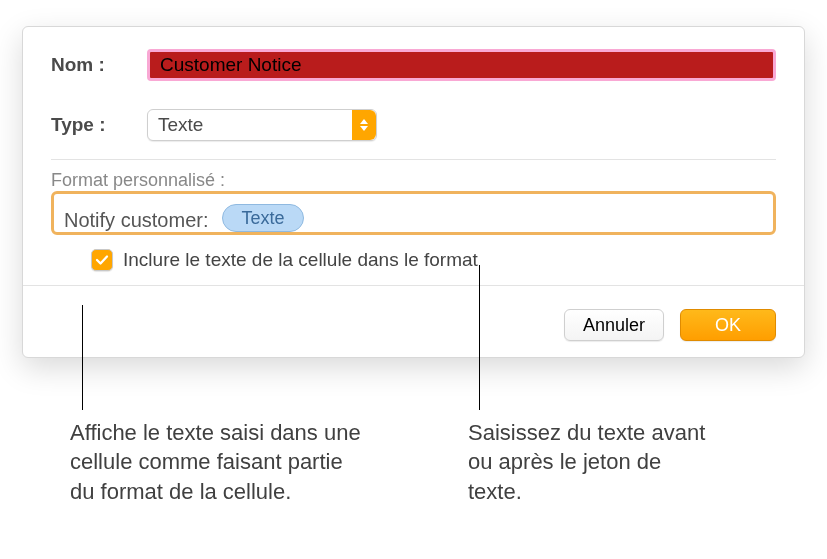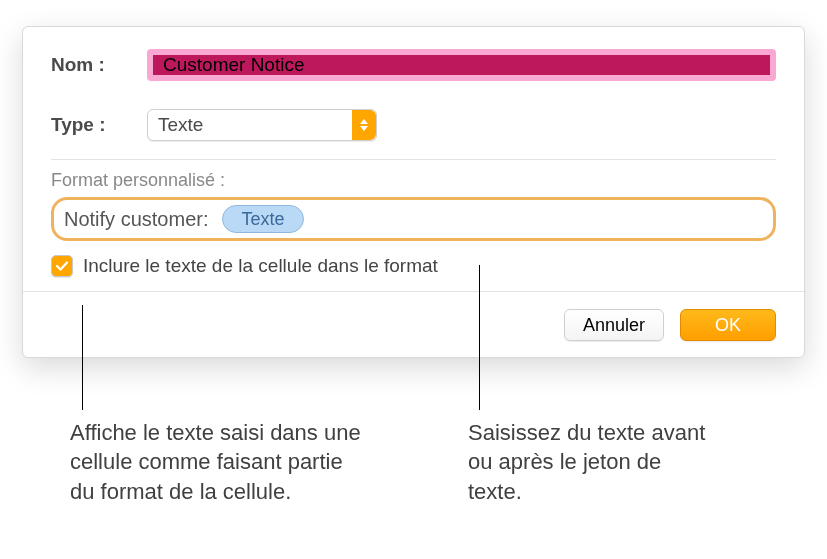--- a/index.html
+++ b/index.html
@@ -19,24 +19,24 @@
     border: 1px solid #d8d8d8;
     border-radius: 6px;
     box-shadow: 0 10px 30px rgba(0,0,0,0.15);
     overflow: hidden;
   }
   .row { display: flex; align-items: center; gap: 16px; }
   .top-section { padding: 22px 28px 18px 28px; }
   .label-col { width: 80px; font-weight: 600; color: #4a4a4a; font-size: 19px; }
   .name-input {
     flex: 1; height: 32px;
-    border: 6px solid #f9a8d4; border-radius: 4px;
+    border: 3px solid #f9a8d4; border-radius: 4px;
     padding: 4px 10px;
     font-size: 19px;
-    background: #be185d;
+    background: #b91c1c;
   }
   .type-row { margin-top: 28px; }
   .select-wrap { position: relative; }
   .type-select {
     width: 230px; height: 32px;
     border: 1px solid #cfcfcf; border-radius: 6px;
     background: #fff;
     padding: 4px 34px 4px 10px;
     font-size: 19px; color: #4a4a4a;
     appearance: none; -webkit-appearance: none;
@@ -52,44 +52,44 @@
     align-items: center; justify-content: center;
     gap: 2px;
   }
   .arrow-up, .arrow-down { width: 0; height: 0; border-left: 4px solid transparent; border-right: 4px solid transparent; }
   .arrow-up { border-bottom: 5px solid #fff; }
   .arrow-down { border-top: 5px solid #fff; }
 
   .divider { height: 1px; background: #e3e3e3; margin: 0 28px; }
 
   .mid-section { padding: 10px 28px 14px 28px; border-bottom: 1px solid #e3e3e3; }
-  .format-labels { display: flex; justify-content: space-between; color: #888; font-size: 18px; margin-bottom: 6px; }
+  .format-labels { display: flex; justify-content: space-between; color: #888; font-size: 18px; }
 
   .format-box {
-    display: flex; align-items: center;
+    display: flex; align-items: flex-end;
     height: 44px;
     border: 3px solid #f0b35d;
-    border-radius: 16px;
+    border-radius: 6px;
     padding: 0 10px;
     background: #fff;
     font-size: 20px; color: #555;
     gap: 14px;
   }
   .token-chip {
     display: inline-flex; align-items: center; justify-content: center;
     height: 28px;
     padding: 0 18px;
     background: #bad9f6;
     border: 1px solid #8fb9e0;
     border-radius: 14px;
     color: #3a6a9a;
     font-size: 18px;
   }
 
-  .checkbox-row { display: flex; align-items: center; margin-top: 14px; gap: 10px; }
+  .checkbox-row { display: flex; align-items: center; margin-top: 14px; gap: 10px; margin-left: 40px; }
   .chk {
     width: 22px; height: 22px;
     border: 1px solid #c8c8c8; border-radius: 5px;
     background: #ffa600;
     display: flex; align-items: center; justify-content: center;
     box-shadow: 0 1px 1px rgba(0,0,0,0.1);
   }
   .chk svg { width: 16px; height: 16px; }
   .chk-label { color: #444; font-size: 19px; }
 

